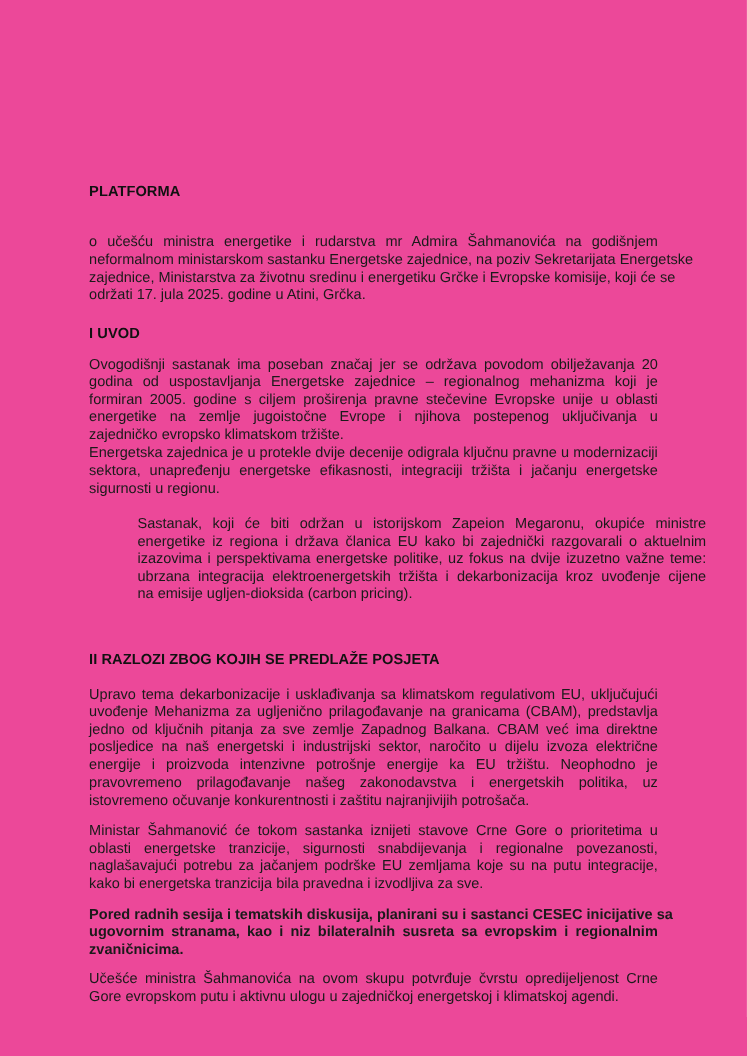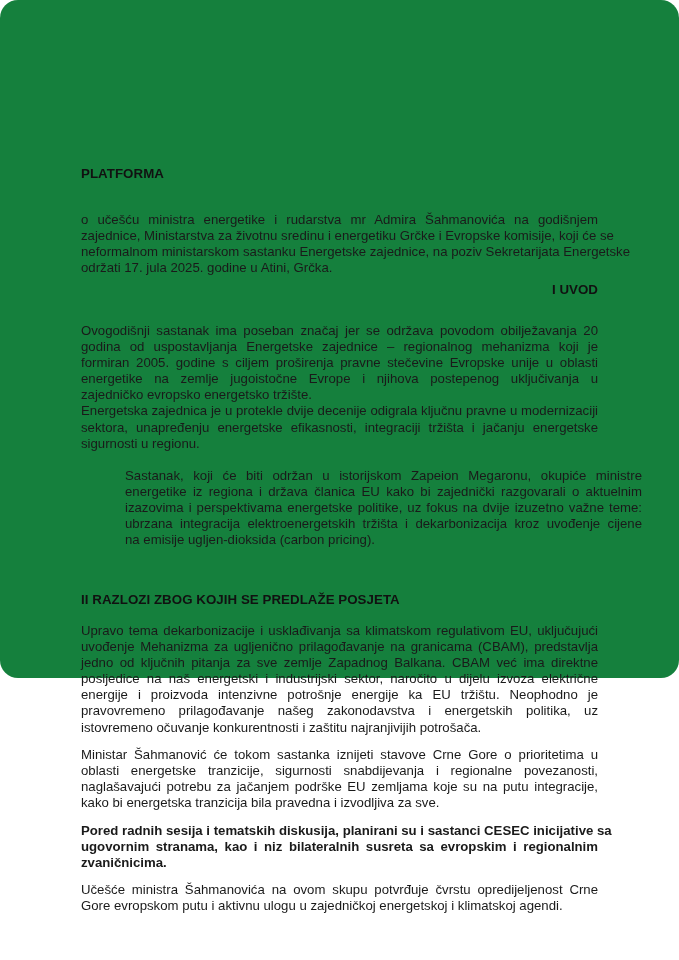--- a/index.html
+++ b/index.html
@@ -1,21 +1,20 @@
 <!DOCTYPE html>
 <html><head>
 <meta charset="utf-8">
 <style>
   html, body { margin: 0; padding: 0; background: #ffffff; }
   body { width: 679px; height: 960px; position: relative; overflow: hidden; }
   .page {
-    position: absolute; left: 0; top: 0; width: 679px; height: 678px;
-    background: #15803d; color: #1a1a1a;
+    position: absolute; left: 0; top: 0; width: 679px; height: 960px;
+    background: #ec4899; color: #1a1a1a;
     font-family: "Liberation Sans", sans-serif;
-    border-radius: 18px;
   }
   .block { position: absolute; left: 81px; width: 517px; }
   .heading {
     font-weight: bold; font-size: 13.3px; line-height: 16px; color: #111;
     letter-spacing: 0.05px; margin: 0;
   }
   .para {
     font-size: 13.2px; line-height: 16.1px; margin: 0;
     text-align: justify; text-align-last: left;
   }
@@ -27,37 +26,37 @@
 
 <div class="page">
 
   <div class="block" style="top:166px;">
     <h1 class="heading">PLATFORMA</h1>
   </div>
 
   <div class="block" style="top:212px;">
     <p class="para">
       <span class="line">o učešću ministra energetike i rudarstva mr Admira Šahmanovića na godišnjem</span>
+      <span class="line">neformalnom ministarskom sastanku Energetske zajednice, na poziv Sekretarijata Energetske</span>
       <span class="line">zajednice, Ministarstva za životnu sredinu i energetiku Grčke i Evropske komisije, koji će se</span>
-      <span class="line">neformalnom ministarskom sastanku Energetske zajednice, na poziv Sekretarijata Energetske</span>
       <span class="line last">održati 17. jula 2025. godine u Atini, Grčka.</span>
     </p>
   </div>
 
-  <div class="block" style="top:282px;text-align:right;">
+  <div class="block" style="top:295px;">
     <h2 class="heading">I UVOD</h2>
   </div>
 
   <div class="block" style="top:323px;">
     <p class="para">
       <span class="line">Ovogodišnji sastanak ima poseban značaj jer se održava povodom obilježavanja 20</span>
       <span class="line">godina od uspostavljanja Energetske zajednice – regionalnog mehanizma koji je</span>
       <span class="line">formiran 2005. godine s ciljem proširenja pravne stečevine Evropske unije u oblasti</span>
       <span class="line">energetike na zemlje jugoistočne Evrope i njihova postepenog uključivanja u</span>
-      <span class="line last">zajedničko evropsko energetsko tržište.</span>
+      <span class="line last">zajedničko evropsko klimatskom tržište.</span>
     </p>
     <p class="para">
       <span class="line">Energetska zajednica je u protekle dvije decenije odigrala ključnu pravne u modernizaciji</span>
       <span class="line">sektora, unapređenju energetske efikasnosti, integraciji tržišta i jačanju energetske</span>
       <span class="line last">sigurnosti u regionu.</span>
     </p>
   </div>
 
   <div class="block" style="top:468px;margin-left:44px;">
     <p class="para">

